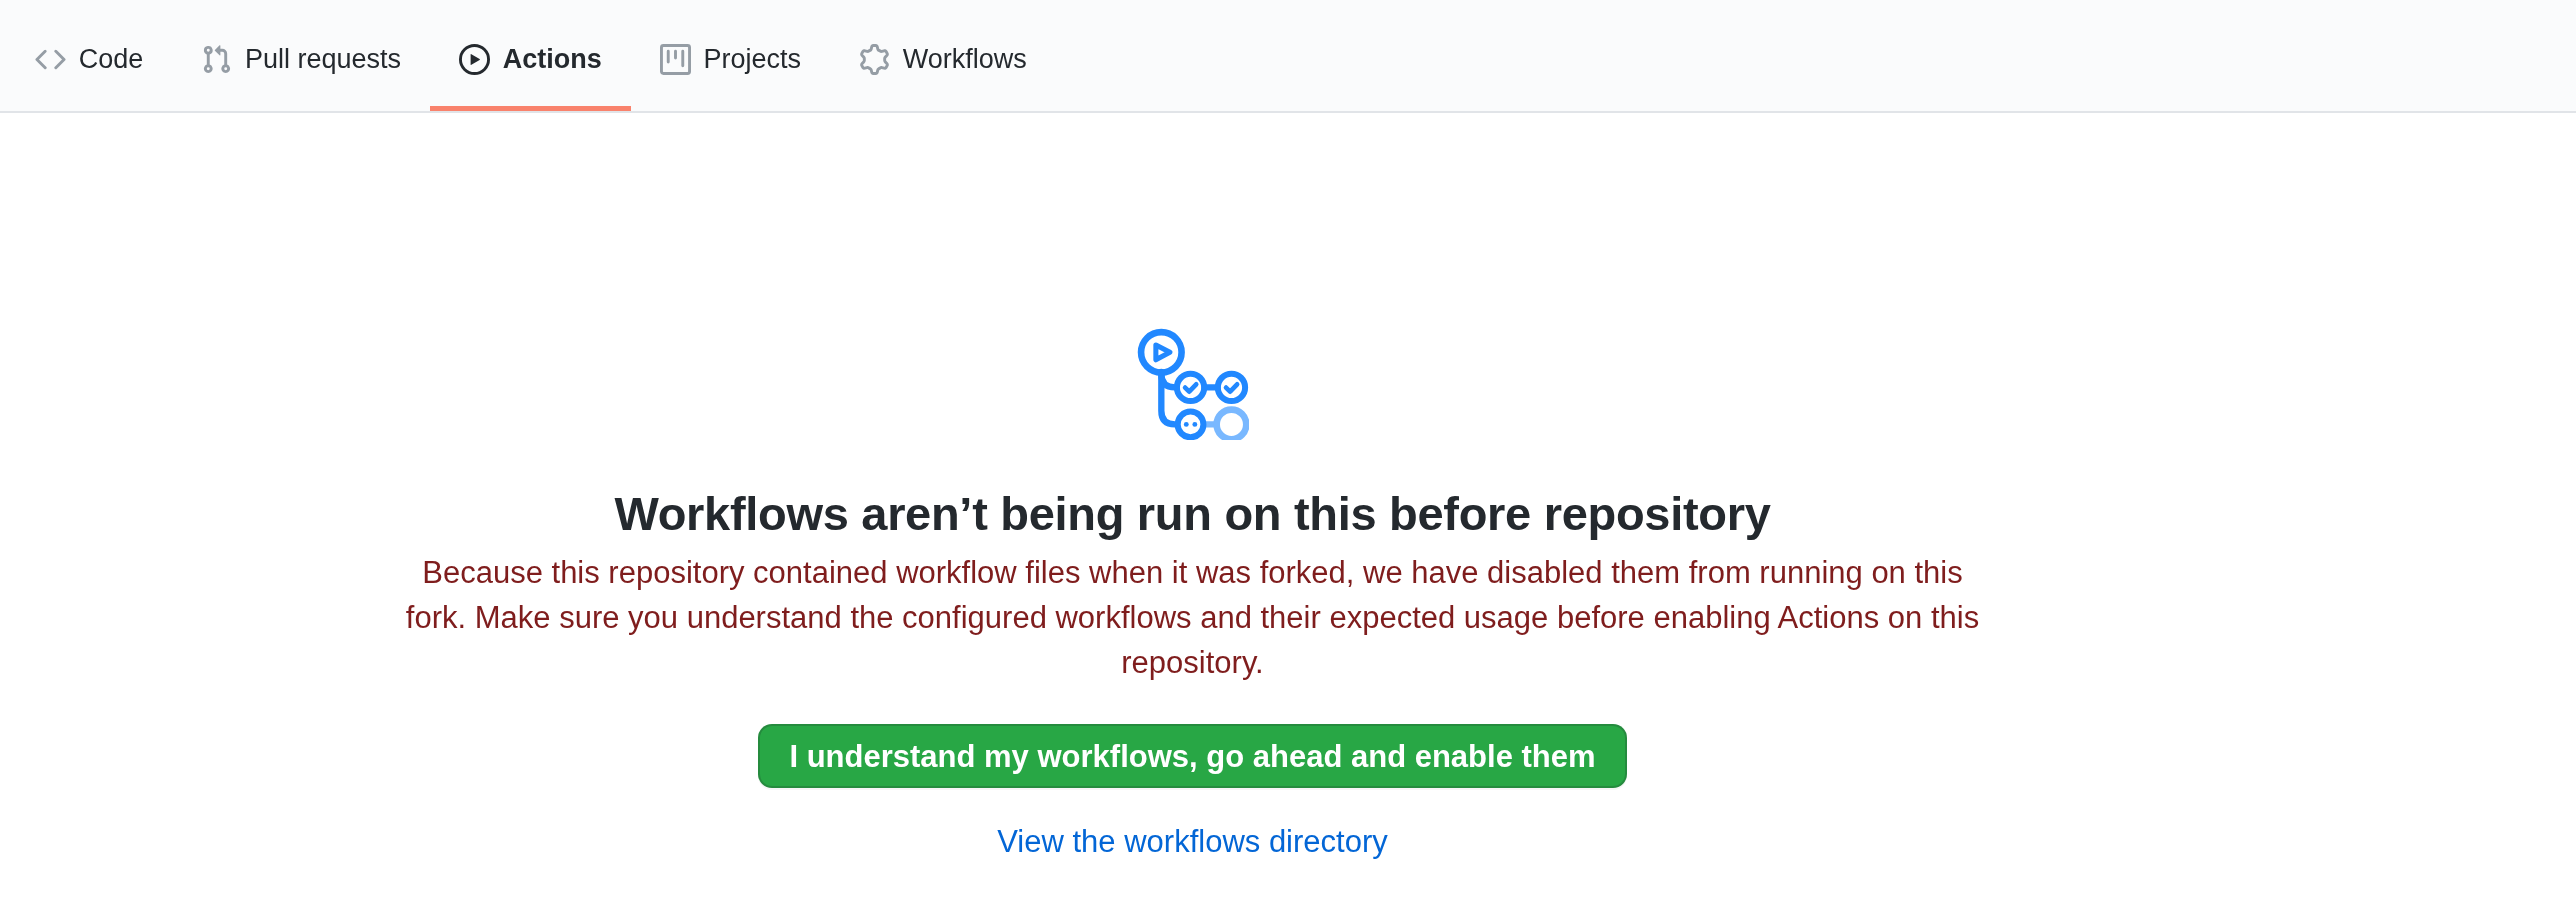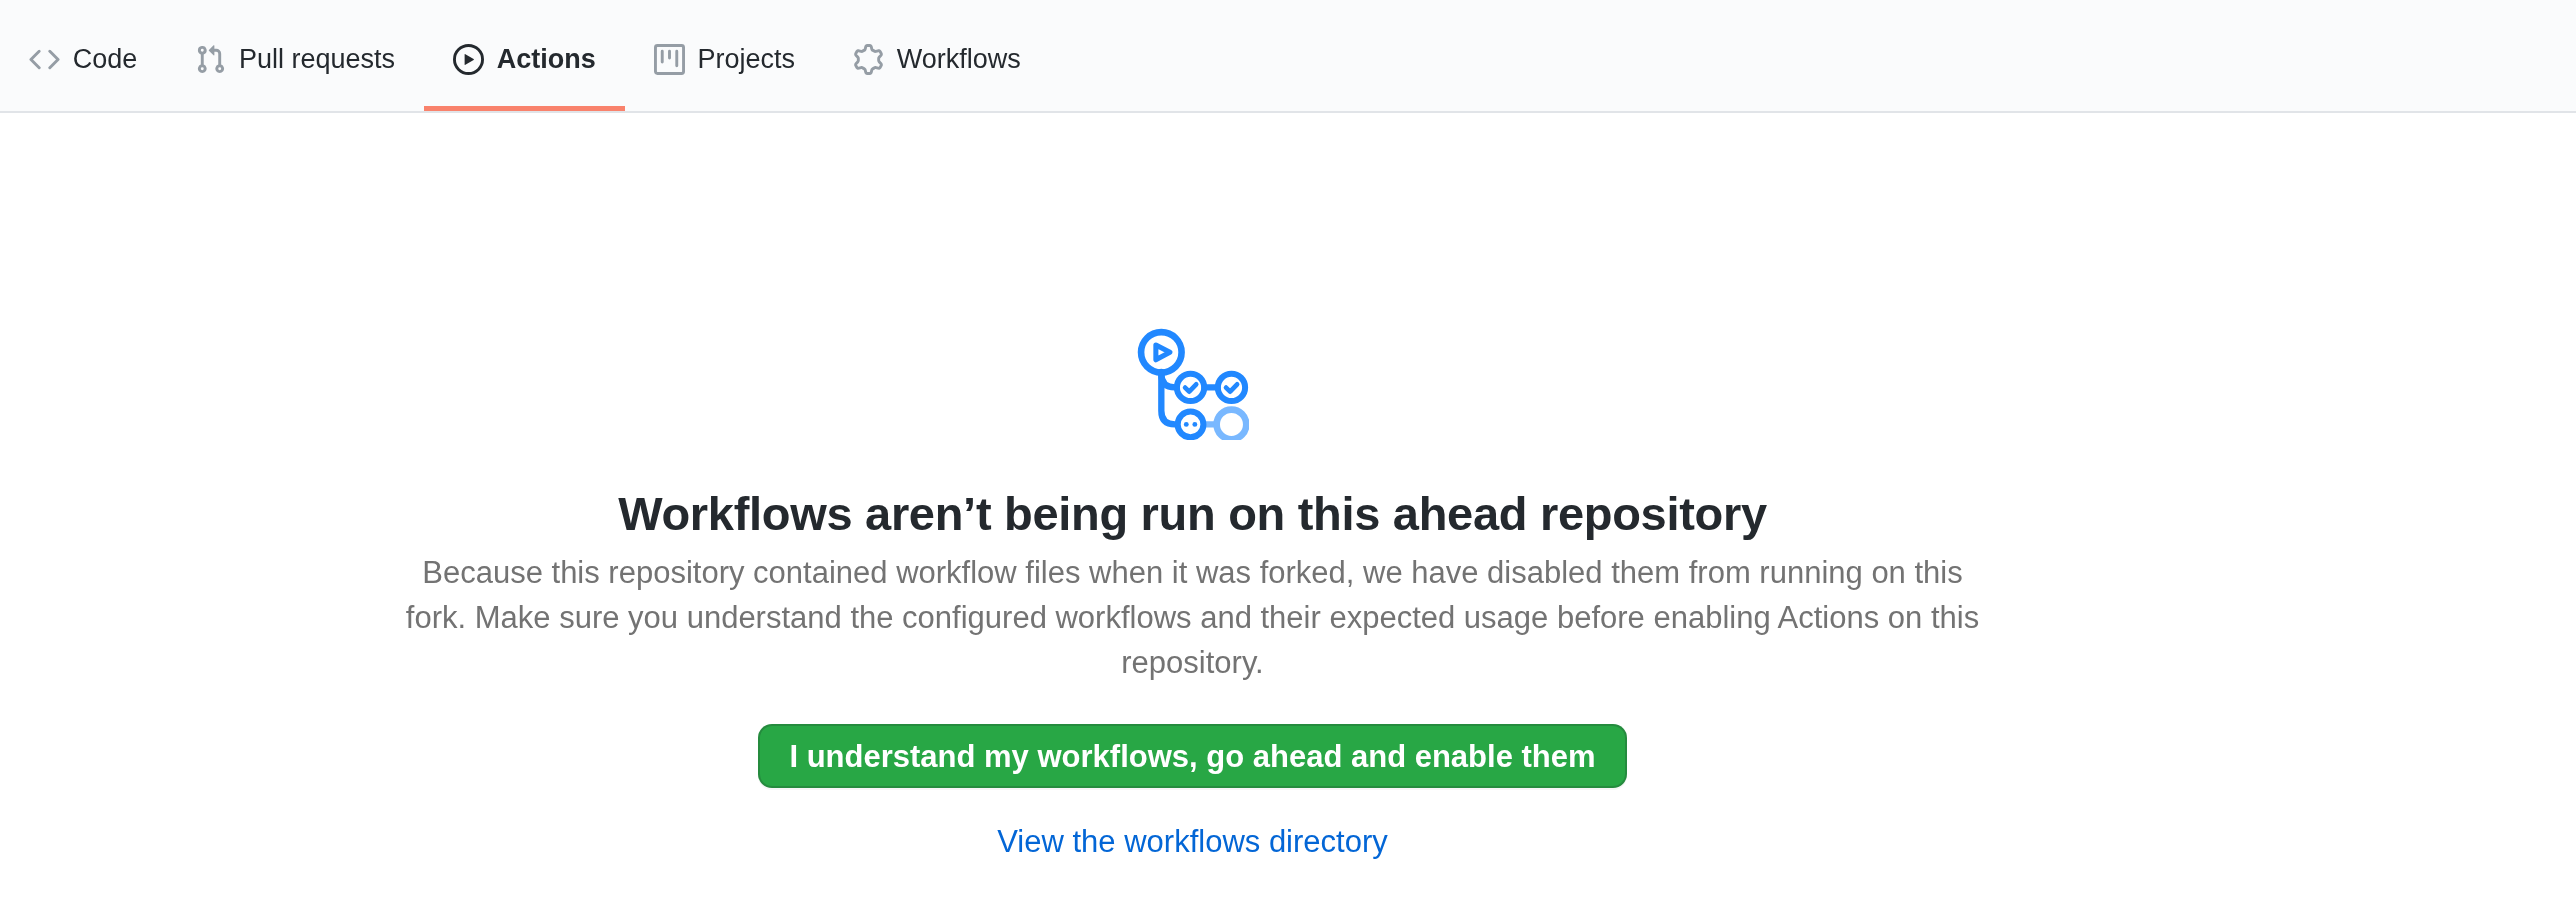--- a/index.html
+++ b/index.html
@@ -5,21 +5,21 @@
   * { margin:0; padding:0; box-sizing:border-box; }
   html,body { width:2576px; height:923px; background:#ffffff; overflow:hidden;
               font-family:"Liberation Sans","DejaVu Sans",sans-serif; }
 
   
   .tabbar {
     width:100%; height:113px;
     background:#fafbfc;
     border-bottom:2px solid #e1e4e8;
     display:flex; align-items:stretch;
-    padding-left:0; padding-top:13.7px;
+    padding-left:6px; padding-top:13.7px;
   }
   .tab {
     display:flex; align-items:center; gap:12.7px;
     padding:0 29px;
     font-size:27px; color:#24292e;
     border-bottom:5.9px solid transparent;
     cursor:pointer; white-space:nowrap;
   }
   .tab .octicon { width:31px; height:31px; color:#959da5; flex:none; }
   .tab.active { font-weight:700; border-bottom-color:#f9826c;justify-content:flex-end; }
@@ -31,21 +31,21 @@
     text-align:center;
   }
   .wf-icon { width:113px; height:113px; display:block; margin:0 auto; }
   .bs-heading {
     margin-top:47px;
     font-size:47px; line-height:53px; font-weight:700; color:#24292e;
     letter-spacing:-0.3px;
   }
   .bs-desc {
     margin-top:9.8px;
-    font-size:31px; line-height:45px; color:#737373;
+    font-size:31px; line-height:45px; color:#7f1d1d;
   }
   .bs-button {
     margin-top:39px;
     display:inline-block;
     height:64px; line-height:61px; padding:0 29px;
     background:#28a745;
     border:2px solid rgba(27,31,35,0.2);
     border-radius:14px;
     color:#ffffff; font-size:31px; font-weight:700;
     font-family:"Liberation Sans","DejaVu Sans",sans-serif;
@@ -115,21 +115,21 @@
       <circle cx="49" cy="31" r="7" stroke="#2188ff" stroke-width="3.1"></circle>
       <path d="M46.2 31.1 L48.3 33.2 L51.9 29.4" stroke="#2188ff" stroke-width="2.4" stroke-linecap="round" stroke-linejoin="round"></path>
 
       <circle cx="28" cy="50" r="6.6" stroke="#2188ff" stroke-width="3.1"></circle>
       <circle cx="25.8" cy="50" r="1.25" fill="#2188ff"></circle>
       <circle cx="30.2" cy="50" r="1.25" fill="#2188ff"></circle>
 
       <circle cx="49" cy="50" r="7.6" stroke="#79b8ff" stroke-width="3.4"></circle>
     </svg>
 
-    <h2 class="bs-heading">Workflows aren’t being run on this ahead repository</h2>
+    <h2 class="bs-heading">Workflows aren’t being run on this before repository</h2>
 
     <p class="bs-desc">Because this repository contained workflow files when it was forked, we have disabled them from running on this fork. Make sure you understand the configured workflows and their expected usage before enabling Actions on this repository.</p>
 
     <div>
       <button class="bs-button">I understand my workflows, go ahead and enable them</button>
     </div>
 
     <div class="bs-link-row">
       <a class="bs-link">View the workflows directory</a>
     </div>

